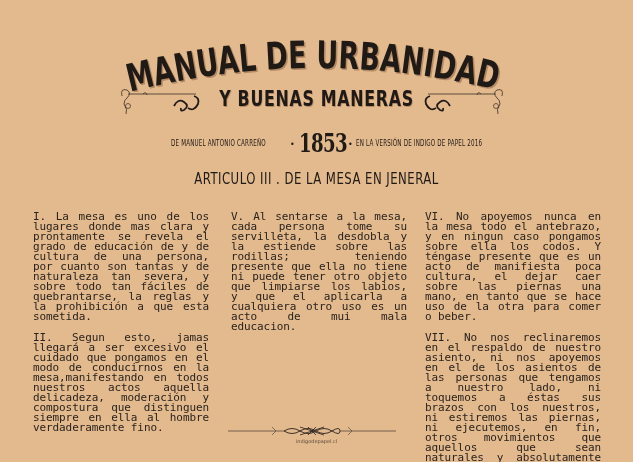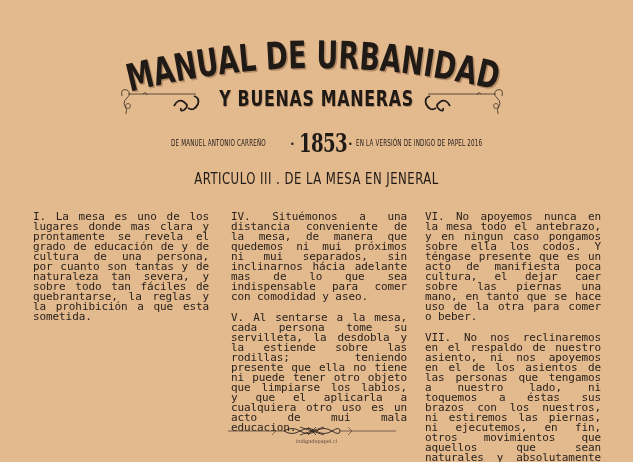--- a/index.html
+++ b/index.html
@@ -106,23 +106,23 @@
   <span class="year">1853</span>
   <span class="dot" style="left:332px;">•</span>
   <span class="right-txt">EN LA VERSIÓN DE INDIGO DE PAPEL 2016</span>
 </div>
 
 <div class="article-title">ARTICULO III . DE LA MESA EN JENERAL</div>
 
 <div class="columns">
   <div class="col c1">
     <p class="para">I. La mesa es uno de los lugares donde mas clara y prontamente se revela el grado de educación de y de cultura de una persona, por cuanto son tantas y de naturaleza tan severa, y sobre todo tan fáciles de quebrantarse, la reglas y la prohibición a que esta sometida.</p>
+    <p class="para">II. Segun esto, jamas llegará a ser excesivo el cuidado que pongamos en el modo de conducirnos en la mesa,manifestando en todos nuestros actos aquella delicadeza, moderación y compostura que distinguen siempre en ella al hombre verdaderamente fino.</p>
   </div>
   <div class="col c2">
-    <p class="para">IV. Situémonos a una distancia conveniente de la mesa, de manera que quedemos ni mui próximos ni mui separados, sin inclinarnos hácia adelante mas de lo que sea indispensable para comer con comodidad y aseo.</p>
     <p class="para">V. Al sentarse a la mesa, cada persona tome su servilleta, la desdobla y la estiende sobre las rodillas; teniendo presente que ella no tiene ni puede tener otro objeto que limpiarse los labios, y que el aplicarla a cualquiera otro uso es un acto de mui mala educacion.</p>
   </div>
   <div class="col c3">
     <p class="para">VI. No apoyemos nunca en la mesa todo el antebrazo, y en ningun caso pongamos sobre ella los codos. Y téngase presente que es un acto de manifiesta poca cultura, el dejar caer sobre las piernas una mano, en tanto que se hace uso de la otra para comer o beber.</p>
     <p class="para">VII. No nos reclinaremos en el respaldo de nuestro asiento, ni nos apoyemos en el de los asientos de las personas que tengamos a nuestro lado, ni toquemos a éstas sus brazos con los nuestros, ni estiremos las piernas, ni ejecutemos, en fin, otros movimientos que aquellos que sean naturales y absolutamente imprescindibles.</p>
   </div>
 </div>
 
 <svg class="footer-orn" viewBox="0 0 168 14">
   <line x1="0" y1="7" x2="56" y2="7" stroke="#5a4a3d" stroke-width="0.8"></line>

